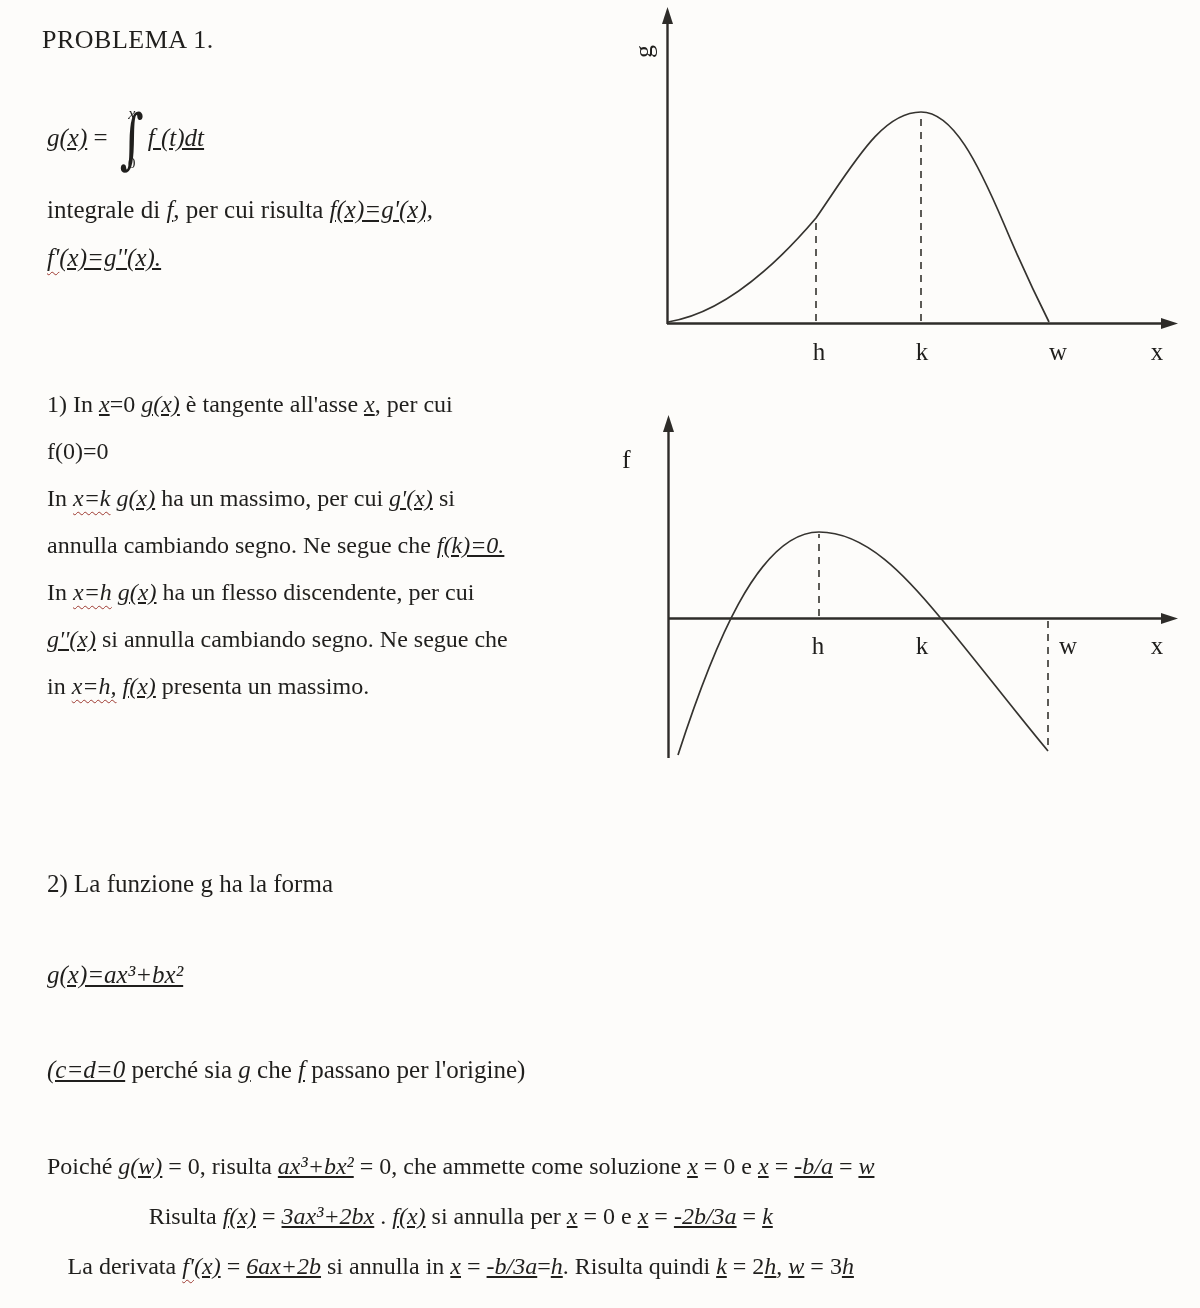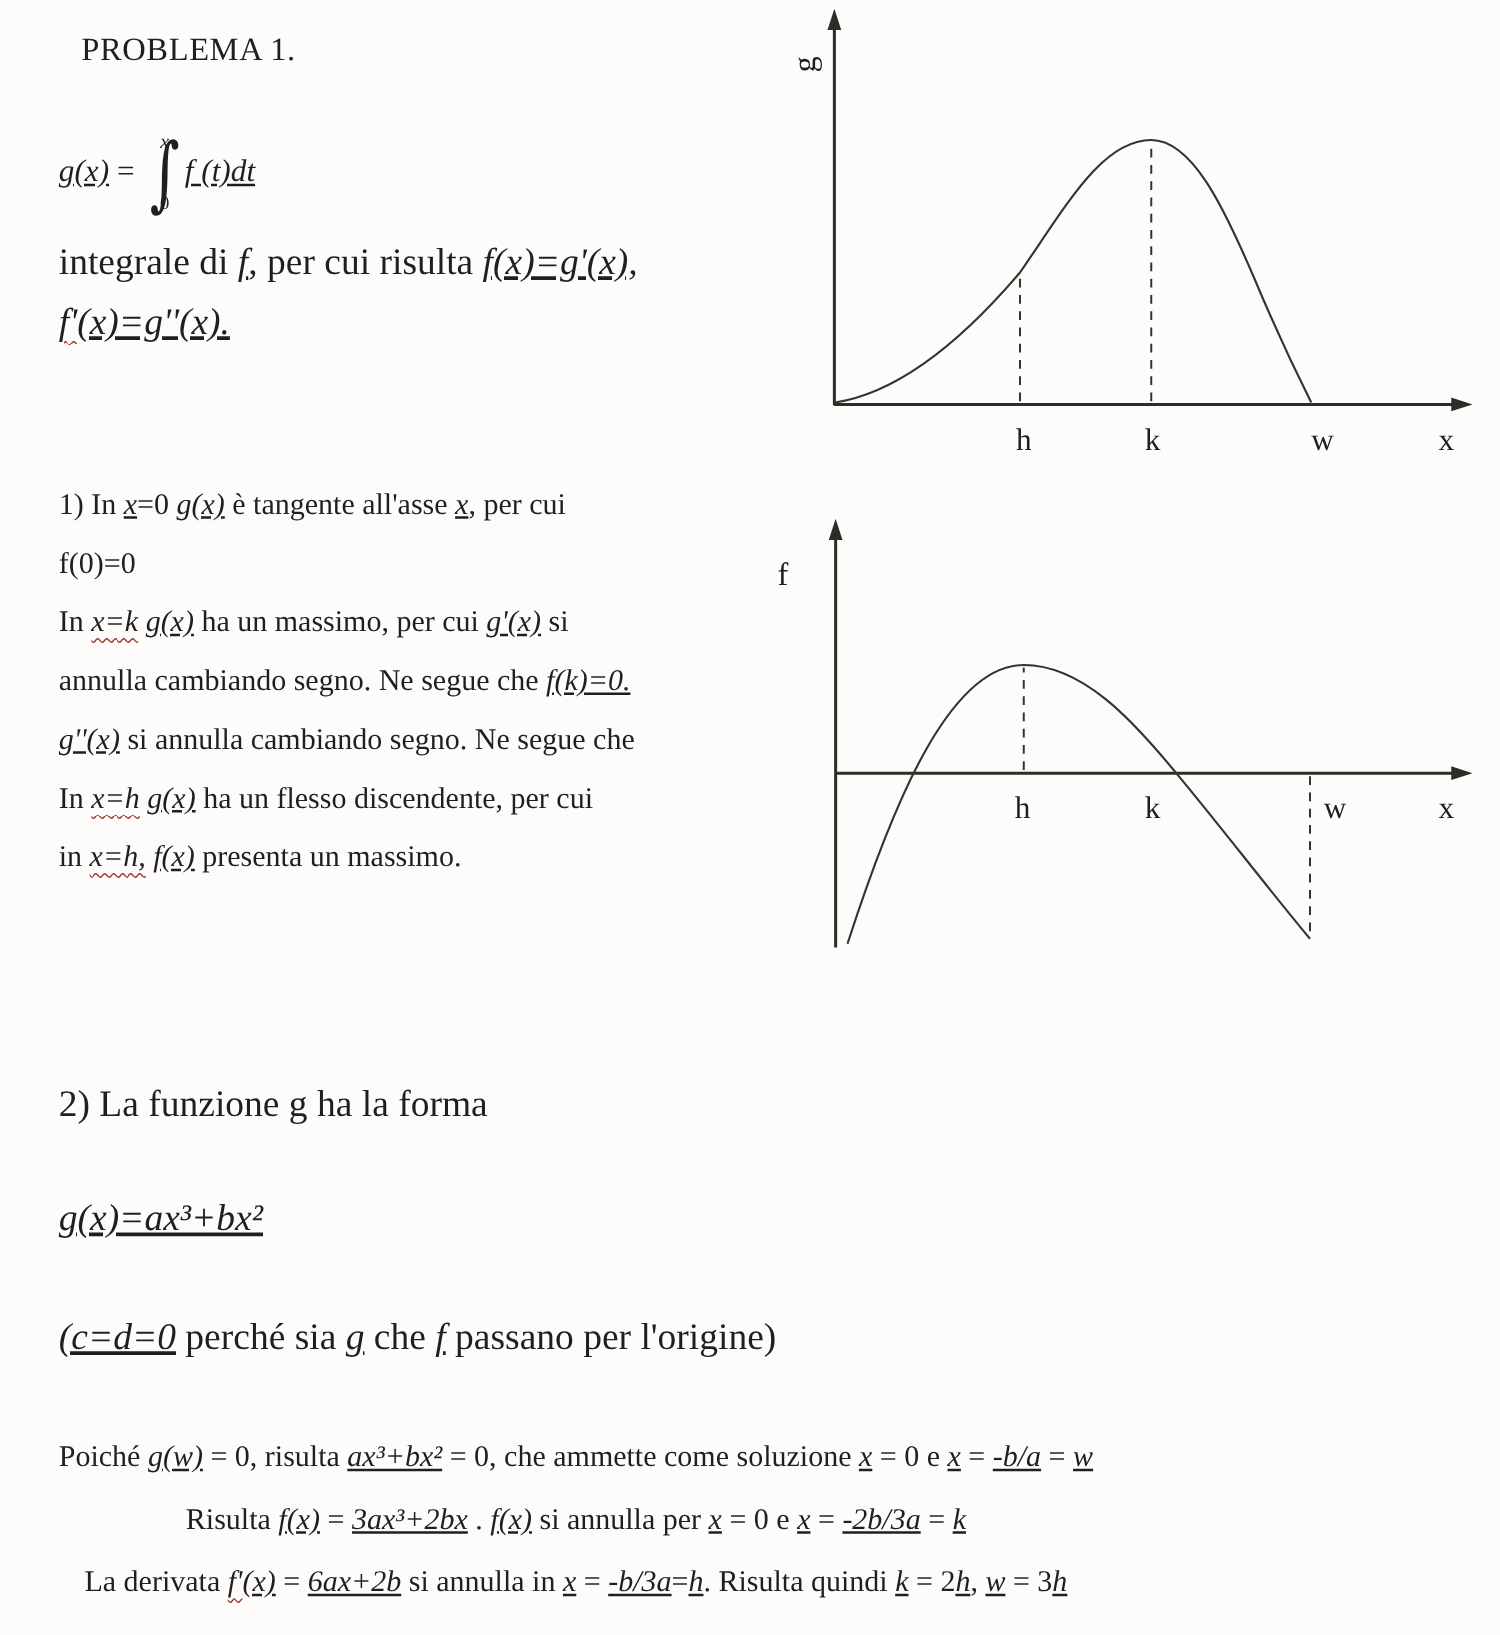--- a/index.html
+++ b/index.html
@@ -1,33 +1,33 @@
 <!DOCTYPE html>
 <html><head>
 <meta charset="utf-8">
 <style>
   html,body{margin:0;padding:0;}
   body{
     width:1200px;height:1308px;position:relative;overflow:hidden;
     background:#fdfcfa;color:#201f1d;
     font-family:"Liberation Serif","DejaVu Serif",serif;
   }
-  .tline{position:absolute;left:47px;font-size:30px;line-height:36px;white-space:pre;}
+  .tline{position:absolute;left:47px;font-size:25px;line-height:36px;white-space:pre;}
   .block{position:absolute;left:47px;font-size:24px;}
   .bline{line-height:47px;white-space:pre;}
   .bline3{line-height:50px;white-space:pre;text-align:center;}
   .i{font-style:italic;text-decoration:underline;}
   .sq{
     text-decoration-line:underline;
     text-decoration-style:wavy;
     text-decoration-color:#9e3a31;
     text-decoration-thickness:1.2px;
     text-underline-offset:5px;
   }
-  .title{position:absolute;left:65px;top:25px;font-size:26px;letter-spacing:.5px;text-align:center;}
+  .title{position:absolute;left:42px;top:25px;font-size:26px;letter-spacing:.5px;text-align:center;}
   .formula-row{position:absolute;left:47px;top:92px;height:92px;display:flex;align-items:center;font-size:25px;white-space:pre;}
   .int-block{display:inline-flex;flex-direction:column;align-items:center;line-height:1;margin:0 4px 0 6px;}
   .int-upper{font-size:16px;font-style:italic;margin-bottom:-7px;}
   .int-sign{font-size:46px;line-height:1;transform:scaleY(1.42);font-family:"DejaVu Serif",serif;}
   .int-lower{font-size:15px;margin-top:-5px;}
   .tail-gap{margin-left:14px;}
   svg{position:absolute;overflow:visible;}
   svg text{font-family:"Liberation Serif","DejaVu Serif",serif;fill:#1f1e1c;}
 </style>
 </head>
@@ -61,22 +61,22 @@
   <text x="322" y="360" font-size="25" text-anchor="middle">k</text>
   <text x="458" y="360" font-size="25" text-anchor="middle">w</text>
   <text x="557" y="360" font-size="25" text-anchor="middle">x</text>
 </svg>
 
 <div class="block" style="top:381px">
   <div class="bline"><span>1) In </span><span class="i">x</span><span>=0 </span><span class="i">g(x)</span><span> è tangente all'asse </span><span class="i">x</span><span>, per cui</span></div>
   <div class="bline"><span>f(0)=0</span></div>
   <div class="bline"><span>In </span><span class="i sq">x=k</span><span> </span><span class="i">g(x)</span><span> ha un massimo, per cui </span><span class="i">g'(x)</span><span> si</span></div>
   <div class="bline"><span>annulla cambiando segno. Ne segue che </span><span class="i">f(k)=0.</span></div>
+  <div class="bline"><span>In </span><span class="i sq">x=h</span><span> </span><span class="i">g(x)</span><span> ha un flesso discendente, per cui</span></div>
   <div class="bline"><span class="i">g''(x)</span><span> si annulla cambiando segno. Ne segue che</span></div>
-  <div class="bline"><span>In </span><span class="i sq">x=h</span><span> </span><span class="i">g(x)</span><span> ha un flesso discendente, per cui</span></div>
   <div class="bline"><span>in </span><span class="i sq">x=h,</span><span> </span><span class="i">f(x)</span><span> presenta un massimo.</span></div>
 </div>
 
 <svg style="left:600px;top:400px" width="600" height="380" viewBox="0 0 600 380">
   <line x1="68.5" y1="30" x2="68.5" y2="358" stroke="#2e2c29" stroke-width="2.4"></line>
   <polygon points="68.5,15 63,32 74,32" fill="#2e2c29"></polygon>
   <line x1="68" y1="218.5" x2="566" y2="218.5" stroke="#2e2c29" stroke-width="2.4"></line>
   <polygon points="578,218.5 561,213 561,224" fill="#2e2c29"></polygon>
   <text x="22" y="68" font-size="26">f</text>
   <path d="M 78 355 C 112 250 158 132 219 132 C 266 132 306 176 341 218.5 C 374 258 417 314 448 351" fill="none" stroke="#35332f" stroke-width="1.7"></path>

